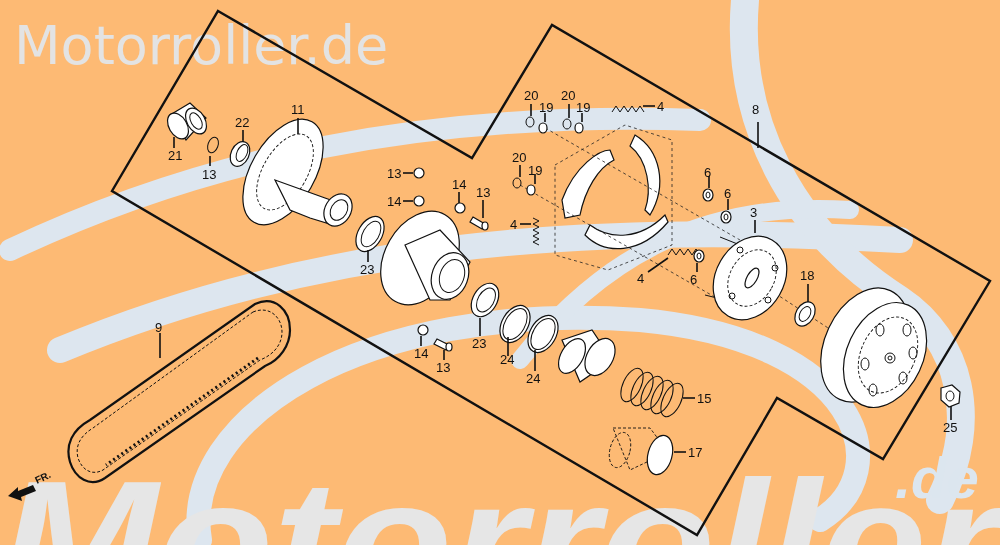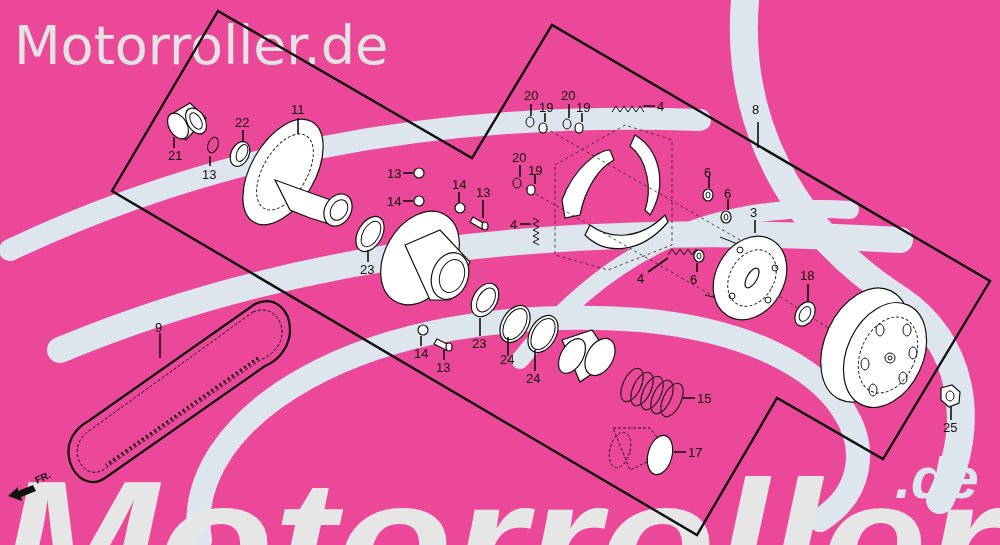--- a/index.html
+++ b/index.html
@@ -1,16 +1,16 @@
 <!DOCTYPE html>
 <html><head>
 <meta charset="utf-8">
 <style>
   html, body { margin:0; padding:0; background:#ffffff; }
-  #stage { position:relative; width:1000px; height:545px; overflow:hidden; background:#ec4899; font-family:"Liberation Sans", sans-serif; }
+  #stage { position:relative; width:1000px; height:545px; overflow:hidden; background:#fdba74; font-family:"Liberation Sans", sans-serif; }
   svg { position:absolute; left:0; top:0; }
   .wm-text { font-family:"DejaVu Sans", sans-serif; fill:#e3e3e3; }
   .wm-big { font-family:"Liberation Sans", sans-serif; font-weight:bold; font-style:italic; fill:#e6e6e6; }
   .wm-de { font-family:"Liberation Sans", sans-serif; font-weight:bold; font-style:italic; fill:#dce6ef; }
   .swoosh { fill:none; stroke:#dde6ef; stroke-linecap:round; }
   .frame { fill:none; stroke:#111; stroke-width:2.4; stroke-linejoin:miter; }
   .part { fill:#fff; stroke:#111; stroke-width:1.2; }
   .partd { fill:none; stroke:#111; stroke-width:0.9; stroke-dasharray:3 2; }
   .thin { fill:none; stroke:#111; stroke-width:1; }
   .dash { fill:none; stroke:#222; stroke-width:0.8; stroke-dasharray:3 3; }

